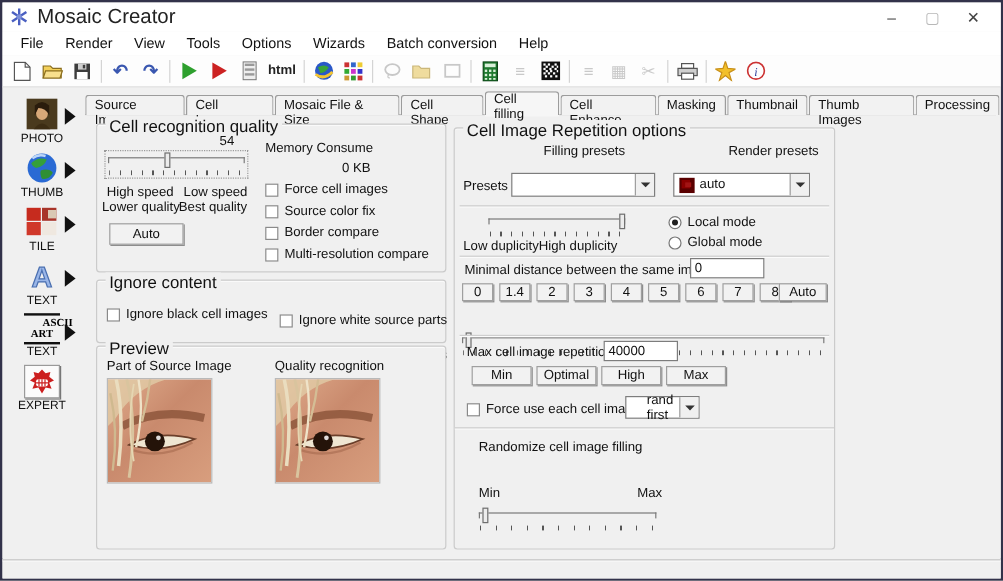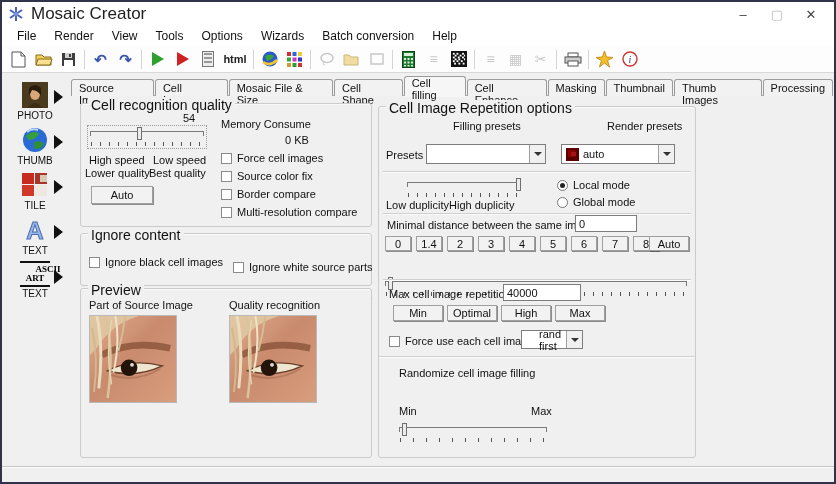--- a/index.html
+++ b/index.html
@@ -361,20 +361,35 @@
         <span class="side-arrow"></span>
       </div>
       <div class="side-item">
         <span class="ic" style="flex-direction:column; border-top:2px solid #111; border-bottom:2px solid #111; height:26px;">
           <span style="font-size:9px; font-weight:bold; font-family:'Liberation Serif',serif; line-height:1;margin-left:26px;">ASCII</span>
           <span style="font-size:9px; font-weight:bold; font-family:'Liberation Serif',serif; line-height:1;">ART</span>
         </span>
         <span class="lbl">TEXT</span>
         <span class="side-arrow"></span>
       </div>
+      <div class="side-item selected">
+        <span class="ic">
+          <svg width="24" height="24" viewBox="0 0 24 24">
+            <path d="M12,2 L15,5 L19,4 L18,8 L22,11 L18,13 L20,18 L15,17 L12,22 L9,17 L4,18 L6,13 L2,11 L6,8 L5,4 L9,5 Z" fill="#cc1f1f"></path>
+            <rect x="7" y="10" width="10" height="6" rx="2" fill="#fff"></rect>
+            <g stroke="#cc1f1f" stroke-width="1">
+                <line x1="9.5" y1="10" x2="9.5" y2="16"></line>
+                <line x1="12" y1="10" x2="12" y2="16"></line>
+                <line x1="14.5" y1="10" x2="14.5" y2="16"></line>
+                <line x1="7" y1="13" x2="17" y2="13"></line>
+              </g>
+          </svg>
+        </span>
+        <span class="lbl">EXPERT</span>
+      </div>
     </div>
 
     <div class="content">
       <div class="panel-line"></div>
 
       <div class="tabbar">
         <span class="tab">Source Image</span>
         <span class="tab">Cell Images</span>
         <span class="tab">Mosaic File &amp; Size</span>
         <span class="tab">Cell Shape</span>
@@ -504,21 +519,21 @@
         <div class="btn abs" style="left:254px;top:129px; width:26px; height:15px;">8</div>
         <div class="btn abs" style="left:268px;top:129px; width:40px; height:15px; left:270px;">Auto</div>
         <div class="slider abs" style="left:6px; top:150px; width:302px; height:20px;">
           <div class="track"></div>
             <div class="thumb" style="left:1%;"></div>
             <div class="ticks"></div>
         </div>
         <div class="hsep" style="left:4px; right:4px; top:172px;"></div>
 
         <span class="abs t11" style="left:10px; top:181px;">Max cell image repetition</span>
-        <div class="input abs" style="left:124px; top:177px; width:78px; height:17px;">40000</div>
+        <div class="input abs" style="left:124px; top:177px; width:62px; height:17px;">40000</div>
         <div class="btn abs" style="left:14px;  top:198px; width:50px; height:16px;">Min</div>
         <div class="btn abs" style="left:68px;  top:198px; width:50px; height:16px;">Optimal</div>
         <div class="btn abs" style="left:122px; top:198px; width:50px; height:16px;">High</div>
         <div class="btn abs" style="left:176px; top:198px; width:50px; height:16px;">Max</div>
 
         <label class="cb abs" style="left:10px; top:228px;">
           <span class="box"></span>
           <span class="t11">Force use each cell image</span>
           </label>
         <div class="combo abs" style="left:142px; top:223px; width:62px; height:19px;padding-left:13px;">

